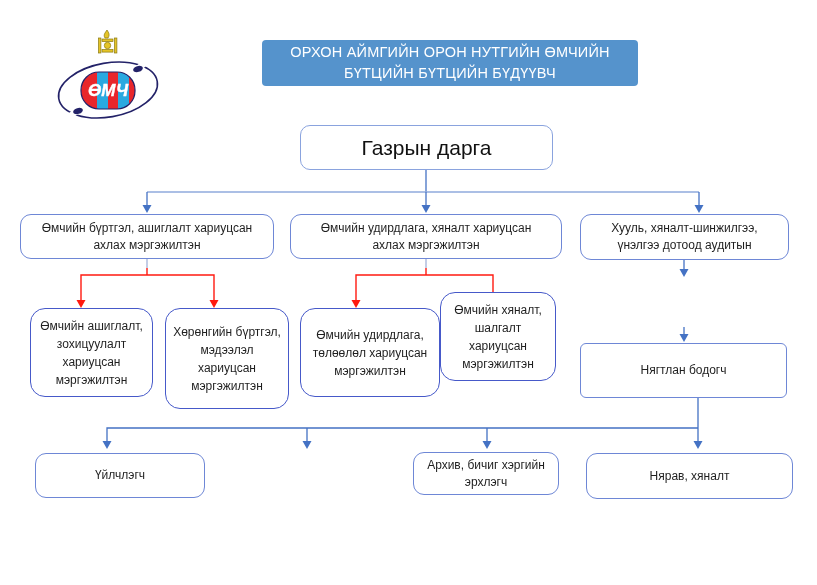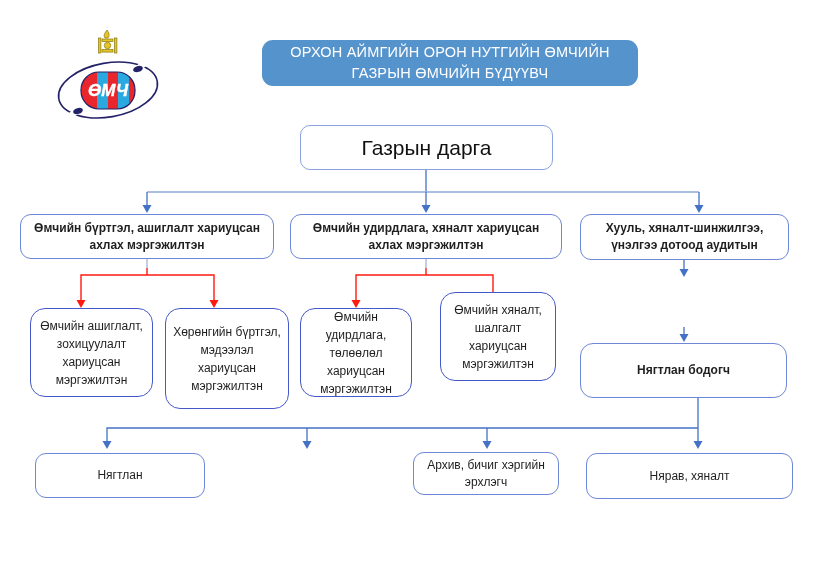--- a/index.html
+++ b/index.html
@@ -3,38 +3,38 @@
 <meta charset="utf-8">
 <style>
   html,body{margin:0;padding:0;background:#ffffff;}
   .page{
     position:relative;width:817px;height:585px;background:#ffffff;
     font-family:"Liberation Sans",sans-serif;overflow:hidden;
   }
   
   .banner{
     position:absolute;left:262px;top:40px;width:376px;height:46px;
-    background:var(--banner,#5593cc);border-radius:11px;color:#ffffff;
+    background:var(--banner,#5593cc);border-radius:4px;color:#ffffff;
     display:flex;flex-direction:column;align-items:center;justify-content:center;
     font-size:14.5px;letter-spacing:.2px;line-height:1.45;text-align:center;
   }
   
   .logo{position:absolute;left:52px;top:28px;width:112px;height:96px;}
   
   .box{
     position:absolute;background:#ffffff;display:flex;align-items:center;justify-content:center;
     text-align:center;color:#1f1f1f;box-sizing:border-box;
   }
   .box.director{
     border:1.6px solid var(--border-light,#8aa3de);border-radius:10px;
     font-size:21px;color:#111;
   }
   .box.wide{
     border:1.5px solid var(--border-mid,#6e87d6);border-radius:11px;
-    font-size:12px;line-height:1.4;padding:3px 13px;font-weight:bold;
+    font-size:12px;line-height:1.4;padding:3px 13px;
   }
   .box.tall{
     border:1.8px solid var(--border-dark,#4659c9);border-radius:15px;
     font-size:12px;line-height:1.5;padding:6px;
   }
   .box.bottom{
     border:1.5px solid var(--border-mid,#6e87d6);border-radius:11px;
     font-size:12px;line-height:1.35;padding:3px 8px;
   }
   
@@ -78,21 +78,21 @@
         <rect x="45" y="44" width="11" height="37" fill="#2aa9e0"></rect>
         <rect x="66" y="44" width="11" height="37" fill="#2aa9e0"></rect>
       </g>
       <rect x="29" y="44" width="54" height="37" rx="18" fill="none" stroke="#232268" stroke-width="1.2"></rect>
       <text x="56" y="68" text-anchor="middle" font-size="17" font-weight="bold" font-style="italic" fill="#ffffff" stroke="#ffffff" stroke-width="0.4">ӨМЧ</text>
     </g>
   </svg>
 
   <div class="banner">
     <div>ОРХОН АЙМГИЙН ОРОН НУТГИЙН ӨМЧИЙН</div>
-    <div>ГАЗРЫН ӨМЧИЙН БҮДҮҮВЧ</div>
+    <div>БҮТЦИЙН БҮТЦИЙН БҮДҮҮВЧ</div>
   </div>
 
   <svg class="connectors">
 
     <path class="blue" d="M426 170 V192"></path>
     <path class="light" d="M147 192 H699"></path>
     <path class="blue" d="M147 192 V206"></path>
     <path class="blue" d="M426 192 V206"></path>
     <path class="blue" d="M699 192 V206"></path>
     <polygon class="ah-blue" points="142.5,205 151.5,205 147,213"></polygon>
@@ -122,22 +122,22 @@
   </svg>
 
   <div class="box director" style="left:300px;top:125px;width:253px;height:45px">Газрын дарга</div>
 
   <div class="box wide" style="left:20px;top:214px;width:254px;height:45px">Өмчийн бүртгэл, ашиглалт хариуцсан ахлах мэргэжилтэн</div>
   <div class="box wide" style="left:290px;top:214px;width:272px;height:45px">Өмчийн удирдлага, хяналт хариуцсан ахлах мэргэжилтэн</div>
   <div class="box wide" style="left:580px;top:214px;width:209px;height:46px">Хууль, хяналт-шинжилгээ, үнэлгээ дотоод аудитын</div>
 
   <div class="box tall" style="left:30px;top:308px;width:123px;height:89px">Өмчийн ашиглалт, зохицуулалт хариуцсан мэргэжилтэн</div>
   <div class="box tall" style="left:165px;top:308px;width:124px;height:101px">Хөрөнгийн бүртгэл, мэдээлэл хариуцсан мэргэжилтэн</div>
-  <div class="box tall" style="left:300px;top:308px;width:112px;height:89px">Өмчийн удирдлага, төлөөлөл хариуцсан мэргэжилтэн</div>
+  <div class="box tall" style="left:300px;top:308px;width:140px;height:89px">Өмчийн удирдлага, төлөөлөл хариуцсан мэргэжилтэн</div>
   <div class="box tall" style="left:440px;top:292px;width:116px;height:89px">Өмчийн хяналт, шалгалт хариуцсан мэргэжилтэн</div>
 
-  <div class="box wide" style="left:580px;top:343px;width:207px;height:55px;border-radius:13px">Нягтлан бодогч</div>
+  <div class="box wide" style="left:580px;top:343px;width:207px;height:55px;border-radius:6px">Нягтлан бодогч</div>
 
-  <div class="box bottom" style="left:35px;top:453px;width:170px;height:45px">Нягтлан</div>
+  <div class="box bottom" style="left:35px;top:453px;width:170px;height:45px">Үйлчлэгч</div>
   <div class="box bottom" style="left:413px;top:452px;width:146px;height:43px">Архив, бичиг хэргийн эрхлэгч</div>
   <div class="box bottom" style="left:586px;top:453px;width:207px;height:46px">Нярав, хяналт</div>
 
 </div>
 
 </body></html>

